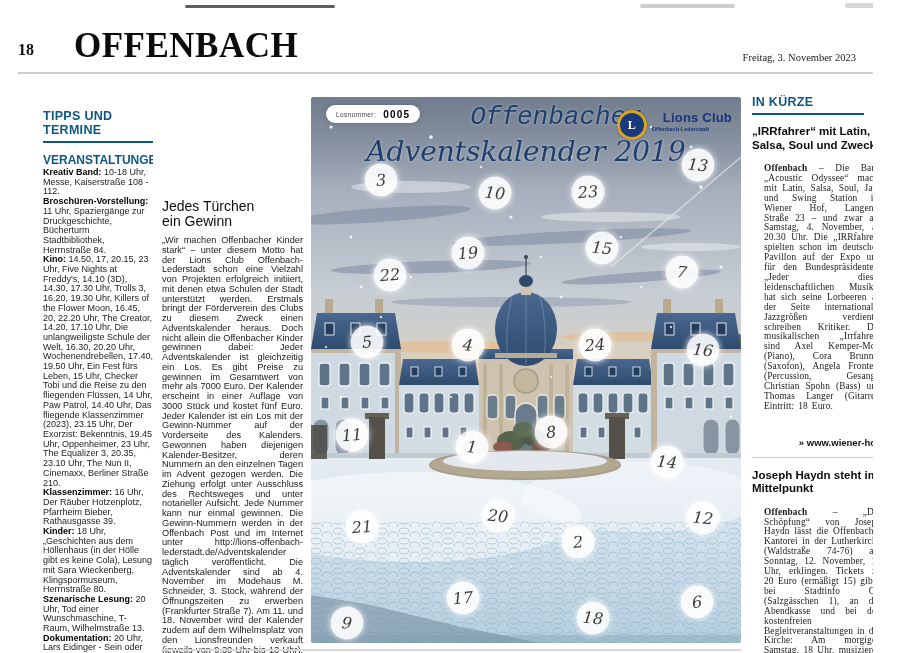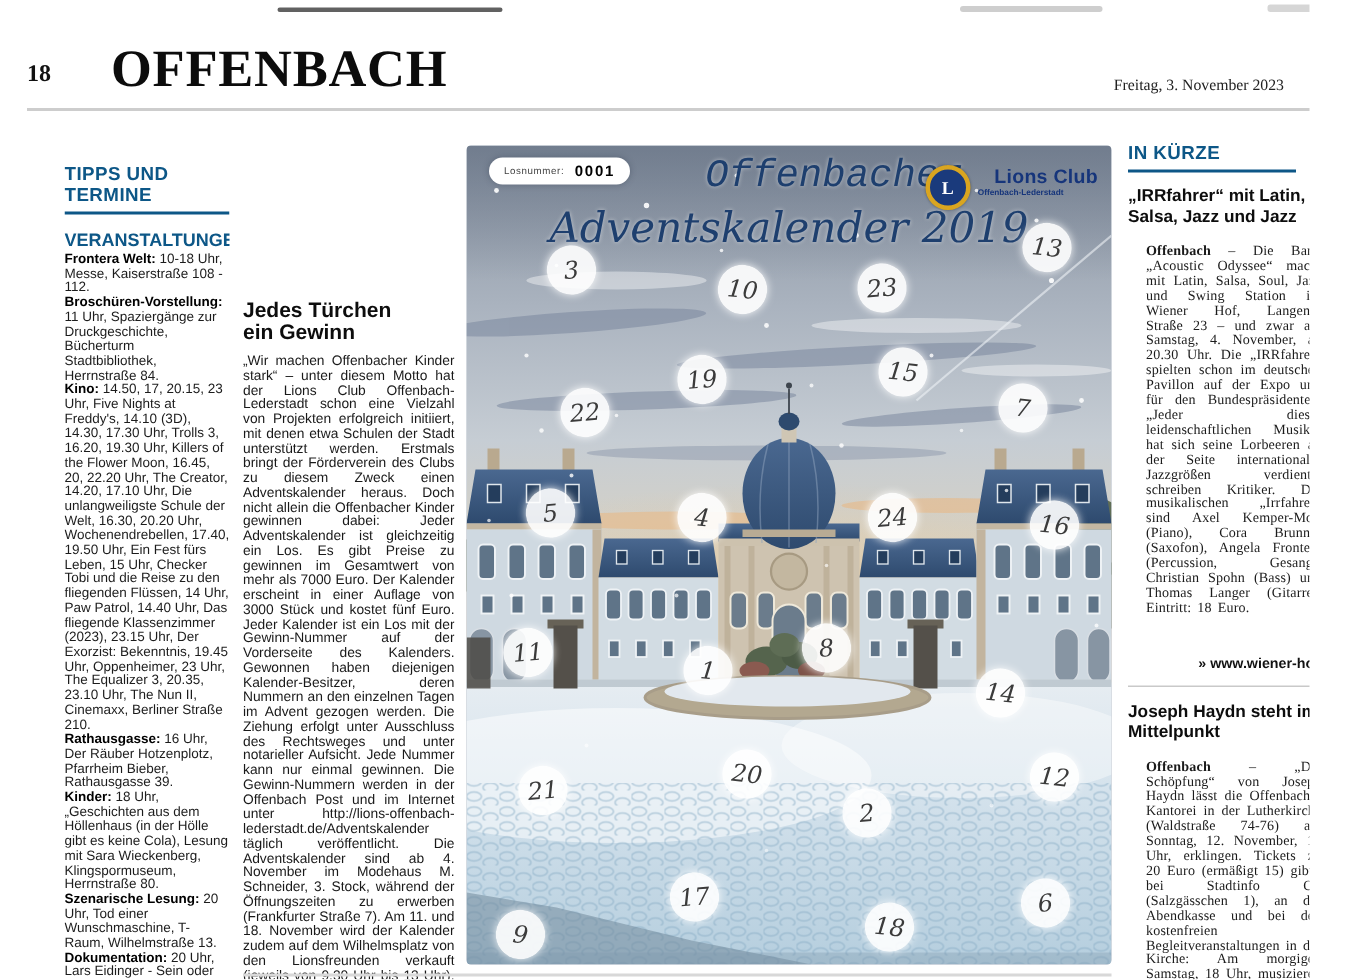--- a/index.html
+++ b/index.html
@@ -17,21 +17,21 @@
   .col-head{font-weight:700;font-size:12.5px;letter-spacing:.3px;color:#0d5787;
             padding-bottom:4px;border-bottom:2.5px solid #0d5787;margin-bottom:10px;}
   .sub-head{font-weight:700;font-size:12px;color:#0d5787;margin:9px 0 1px;}
   .sub-head:first-child{margin-top:2px;}
   
   .col-left{position:absolute;left:43px;top:109px;width:110px;height:558px;overflow:hidden;}
   .entry{font-size:9px;line-height:9.7px;margin:0;color:#1c1c1c;}
   .entry b{color:#000;}
   
   .col-mid{position:absolute;left:162px;top:199px;width:141px;height:454px;overflow:hidden;}
-  .art-headline{font-size:14px;line-height:15px;font-weight:700;color:#0d0d0d;margin:0 0 7px;}
+  .art-headline{font-size:14px;line-height:15px;font-weight:400;color:#0d0d0d;margin:0 0 7px;}
   .art-body{font-size:9.2px;line-height:9.75px;text-align:justify;margin:0;color:#191919;
             hyphens:auto;overflow-wrap:anywhere;}
   
   .calendar{position:absolute;left:311px;top:97px;width:430px;height:546px;overflow:hidden;
             border-radius:3px;background:#aeb8c4;}
   .cal-svg{position:absolute;left:0;top:0;}
   .losnummer{position:absolute;left:15px;top:8px;height:18px;background:#fff;border-radius:9px;
              display:flex;align-items:center;gap:7px;padding:0 10px;box-shadow:0 0 4px rgba(40,50,70,.35);}
   .los-label{font-size:6.5px;letter-spacing:.4px;color:#444;}
   .los-value{font-weight:700;font-size:10px;letter-spacing:1.2px;color:#000;}
@@ -74,24 +74,24 @@
 
   <div class="page-num">18</div>
   <div class="section-title">OFFENBACH</div>
   <div class="date">Freitag, 3. November 2023</div>
   <div class="header-rule"></div>
 
   <div class="col-left">
     <div class="col-head">TIPPS UND TERMINE</div>
     <div>
         <div class="sub-head">VERANSTALTUNGEN</div>
-        <p class="entry"><b>Frontera Welt: </b>10-18 Uhr, Messe, Kaiserstraße 108 - 112.</p>
+        <p class="entry"><b>Kreativ Band: </b>10-18 Uhr, Messe, Kaiserstraße 108 - 112.</p>
         <p class="entry"><b>Broschüren-Vorstellung: </b>11 Uhr, Spaziergänge zur Druckgeschichte, Bücherturm Stadtbibliothek, Herrnstraße 84.</p>
         <p class="entry"><b>Kino: </b>14.50, 17, 20.15, 23 Uhr, Five Nights at Freddy's, 14.10 (3D), 14.30, 17.30 Uhr, Trolls 3, 16.20, 19.30 Uhr, Killers of the Flower Moon, 16.45, 20, 22.20 Uhr, The Creator, 14.20, 17.10 Uhr, Die unlangweiligste Schule der Welt, 16.30, 20.20 Uhr, Wochenendrebellen, 17.40, 19.50 Uhr, Ein Fest fürs Leben, 15 Uhr, Checker Tobi und die Reise zu den fliegenden Flüssen, 14 Uhr, Paw Patrol, 14.40 Uhr, Das fliegende Klassenzimmer (2023), 23.15 Uhr, Der Exorzist: Bekenntnis, 19.45 Uhr, Oppenheimer, 23 Uhr, The Equalizer 3, 20.35, 23.10 Uhr, The Nun II, Cinemaxx, Berliner Straße 210.</p>
-        <p class="entry"><b>Rathausgasse: </b>16 Uhr, Der Räuber Hotzenplotz, Pfarrheim Bieber, Rathausgasse 39.</p>
+        <p class="entry"><b>Klassenzimmer: </b>16 Uhr, Der Räuber Hotzenplotz, Pfarrheim Bieber, Rathausgasse 39.</p>
         <p class="entry"><b>Kinder: </b>18 Uhr, „Geschichten aus dem Höllenhaus (in der Hölle gibt es keine Cola), Lesung mit Sara Wieckenberg, Klingspormuseum, Herrnstraße 80.</p>
         <p class="entry"><b>Szenarische Lesung: </b>20 Uhr, Tod einer Wunschmaschine, T-Raum, Wilhelmstraße 13.</p>
         <p class="entry"><b>Dokumentation: </b>20 Uhr, Lars Eidinger - Sein oder nicht sein, Filmklubb, Isenburgring 36.</p>
       </div>
   </div>
 
   <div class="col-mid">
     <h2 class="art-headline"><span>Jedes Türchen</span><br><span>ein Gewinn</span></h2>
     <p class="art-body">„Wir machen Offenbacher Kinder stark“ – unter diesem Motto hat der Lions Club Offenbach-Lederstadt schon eine Vielzahl von Projekten erfolgreich initiiert, mit denen etwa Schulen der Stadt unterstützt werden. Erstmals bringt der Förderverein des Clubs zu diesem Zweck einen Adventskalender heraus. Doch nicht allein die Offenbacher Kinder gewinnen dabei: Jeder Adventskalender ist gleichzeitig ein Los. Es gibt Preise zu gewinnen im Gesamtwert von mehr als 7000 Euro. Der Kalender erscheint in einer Auflage von 3000 Stück und kostet fünf Euro. Jeder Kalender ist ein Los mit der Gewinn-Nummer auf der Vorderseite des Kalenders. Gewonnen haben diejenigen Kalender-Besitzer, deren Nummern an den einzelnen Tagen im Advent gezogen werden. Die Ziehung erfolgt unter Ausschluss des Rechtsweges und unter notarieller Aufsicht. Jede Nummer kann nur einmal gewinnen. Die Gewinn-Nummern werden in der Offenbach Post und im Internet unter http://lions-offenbach-lederstadt.de/Adventskalender täglich veröffentlicht. Die Adventskalender sind ab 4. November im Modehaus M. Schneider, 3. Stock, während der Öffnungszeiten zu erwerben (Frankfurter Straße 7). Am 11. und 18. November wird der Kalender zudem auf dem Wilhelmsplatz von den Lionsfreunden verkauft (jeweils von 9.30 Uhr bis 13 Uhr). Außerdem besteht die Möglichkeit, die Kalender am 25. November in der Vereinshütte auf dem Weihnachtsmarkt zu erstehen.</p>
   </div>
@@ -315,21 +315,21 @@
         <circle cx="400" cy="260" r="1.4" opacity=".7"></circle>
           <circle cx="15" cy="250" r="1.2" opacity=".7"></circle>
         <circle cx="80" cy="400" r="1.3" opacity=".6"></circle>
           <circle cx="350" cy="440" r="1.3" opacity=".55"></circle>
         <circle cx="200" cy="470" r="1.2" opacity=".5"></circle>
       </g>
     </svg>
 
     <div class="losnummer">
       <span class="los-label">Losnummer:</span>
-      <span class="los-value">0001</span>
+      <span class="los-value">0005</span>
     </div>
     <div class="cal-title t1">Offenbacher</div>
     <div class="cal-title t2">Adventskalender 2019</div>
     <div class="lions">
       <div class="lions-badge">L</div>
       <div class="lions-text">
         <div class="lions-name">Lions Club</div>
         <div class="lions-sub">Offenbach-Lederstadt</div>
       </div>
     </div>
@@ -358,21 +358,21 @@
         <div class="door" style="left: 282px; top: 521px;">18</div>
         <div class="door" style="left: 386px; top: 505px;">6</div>
         <div class="door" style="left: 36px; top: 526px;">9</div>
       </div>
   </div>
 
   <div class="col-right">
     <div class="col-head">IN KÜRZE</div>
 
     <div class="brief">
-      <h3 class="brief-headline">„IRRfahrer“ mit Latin, Salsa, Jazz und Jazz</h3>
+      <h3 class="brief-headline">„IRRfahrer“ mit Latin, Salsa, Soul und Zweck</h3>
       <p class="brief-body"><b class="loc">Offenbach</b> <span>– Die Band „Acoustic Odyssee“ macht mit Latin, Salsa, Soul, Jazz und Swing Station im Wiener Hof, Langener Straße 23 – und zwar am Samstag, 4. November, ab 20.30 Uhr. Die „IRRfahrer“ spielten schon im deutschen Pavillon auf der Expo und für den Bundespräsidenten. „Jeder dieser leidenschaftlichen Musiker hat sich seine Lorbeeren an der Seite internationaler Jazzgrößen verdient“, schreiben Kritiker. Die musikalischen „Irrfahrer“ sind Axel Kemper-Moll (Piano), Cora Brunner (Saxofon), Angela Frontera (Percussion, Gesang), Christian Spohn (Bass) und Thomas Langer (Gitarre). Eintritt: 18 Euro.</span></p>
       <div class="byline">vum</div>
       <div class="brief-link">» www.wiener-hof.de</div>
     </div>
 
     <div class="brief-sep"></div>
 
     <div class="brief">
       <h3 class="brief-headline">Joseph Haydn steht im Mittelpunkt</h3>
       <p class="brief-body"><b class="loc">Offenbach</b> <span>– „Die Schöpfung“ von Joseph Haydn lässt die Offenbacher Kantorei in der Lutherkirche (Waldstraße 74-76) am Sonntag, 12. November, 18 Uhr, erklingen. Tickets zu 20 Euro (ermäßigt 15) gibt's bei Stadtinfo OF (Salzgässchen 1), an der Abendkasse und bei den kostenfreien Begleitveranstaltungen in der Kirche: Am morgigen Samstag, 18 Uhr, musizieren zum Liederabend die Sopranistin Maria Hilmes und Günther Albers (Klavier). Professor Rainer Kessler und Kantorin Bettina Strübel referieren am Dienstag, 7. November, 19.30 Uhr, zum Oratorium von Haydn. Am Samstag, 11. November, 14 Uhr, findet eine Führung statt.</span></p>

